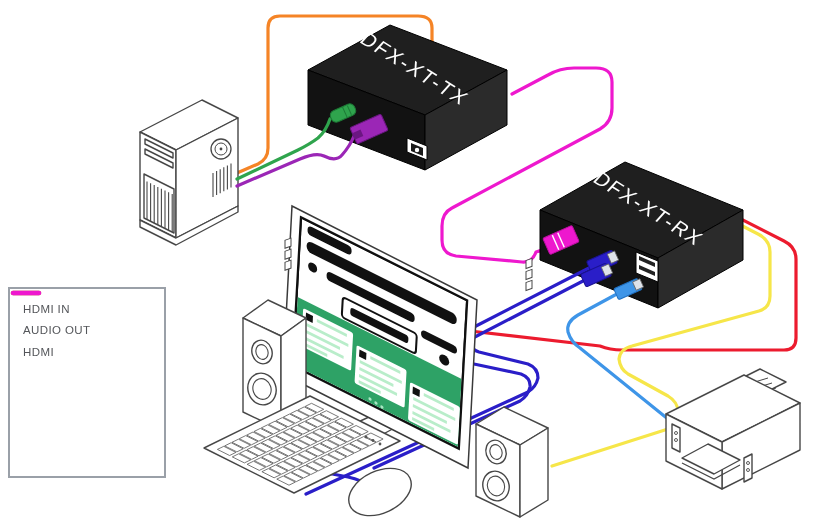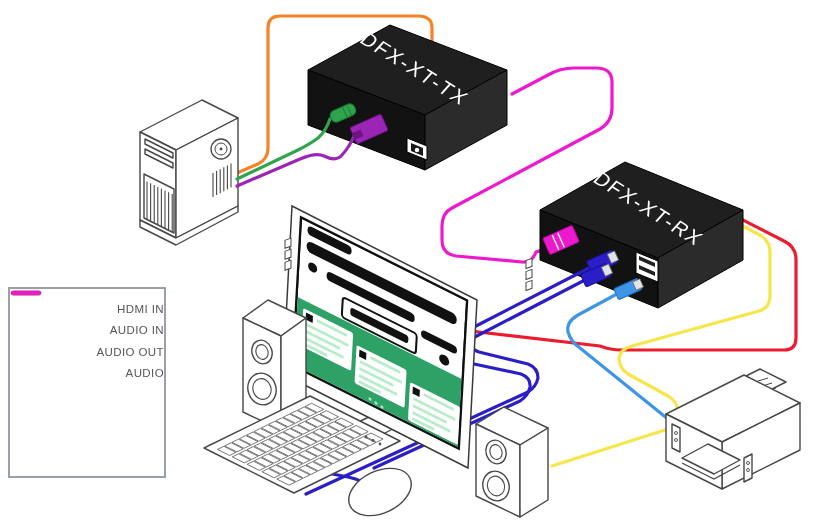--- a/index.html
+++ b/index.html
@@ -1,21 +1,21 @@
 <!DOCTYPE html>
 <html><head>
 <meta charset="utf-8">
 <style>
   html,body{margin:0;padding:0;background:#fff;}
   .canvas{position:relative;width:828px;height:530px;background:#fff;overflow:hidden;
           font-family:"Liberation Sans",sans-serif;}
   .canvas svg{position:absolute;left:0;top:0;}
   .legend{position:absolute;left:8px;top:287px;width:158px;height:191px;border:2px solid #9aa0a8;
           box-sizing:border-box;padding:9px 0 0 13px;background:#fff;}
-  .legend-row{display:flex;align-items:center;height:21.5px;gap:9px;justify-content:flex-end;}
+  .legend-row{display:flex;align-items:center;height:21.5px;gap:9px;}
   .legend-label{font-size:11.5px;color:#54565a;letter-spacing:.4px;white-space:nowrap;}
   .cable{fill:none;stroke-width:3.2;stroke-linecap:round;stroke-linejoin:round;}
   .lineart{fill:#fff;stroke:#474747;stroke-width:1.4;stroke-linejoin:round;}
   .dev-label{fill:#fff;font-size:20px;letter-spacing:2px;}
 </style>
 </head>
 <body>
 
 <div class="canvas">
 
@@ -296,31 +296,25 @@
 
 <div class="legend">
   <div class="legend-row">
     <svg width="32" height="8">
           <line x1="3" y1="4" x2="29" y2="4" stroke-width="4.5" stroke-linecap="round" stroke="#9B26B6"></line>
         </svg>
     <span class="legend-label">HDMI IN</span>
   </div>
   <div class="legend-row">
     <svg width="32" height="8">
-          <line x1="3" y1="4" x2="29" y2="4" stroke-width="4.5" stroke-linecap="round" stroke="#2FA44D"></line>
-        </svg>
-    <span class="legend-label">AUDIO IN</span>
-  </div>
-  <div class="legend-row">
-    <svg width="32" height="8">
           <line x1="3" y1="4" x2="29" y2="4" stroke-width="4.5" stroke-linecap="round" stroke="#F6E649"></line>
         </svg>
     <span class="legend-label">AUDIO OUT</span>
   </div>
   <div class="legend-row">
     <svg width="32" height="8">
           <line x1="3" y1="4" x2="29" y2="4" stroke-width="4.5" stroke-linecap="round" stroke="#EE18CE"></line>
         </svg>
-    <span class="legend-label">AUDIO</span>
+    <span class="legend-label">HDMI</span>
   </div>
 </div>
 
 </div>
 
 </body></html>

